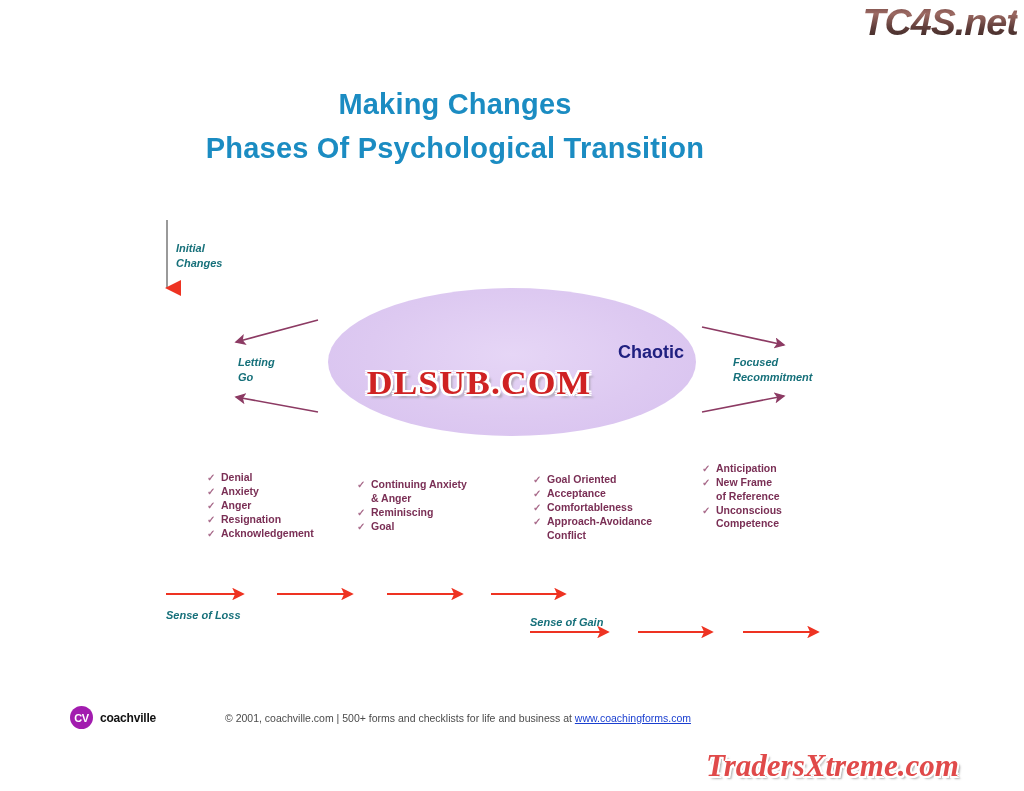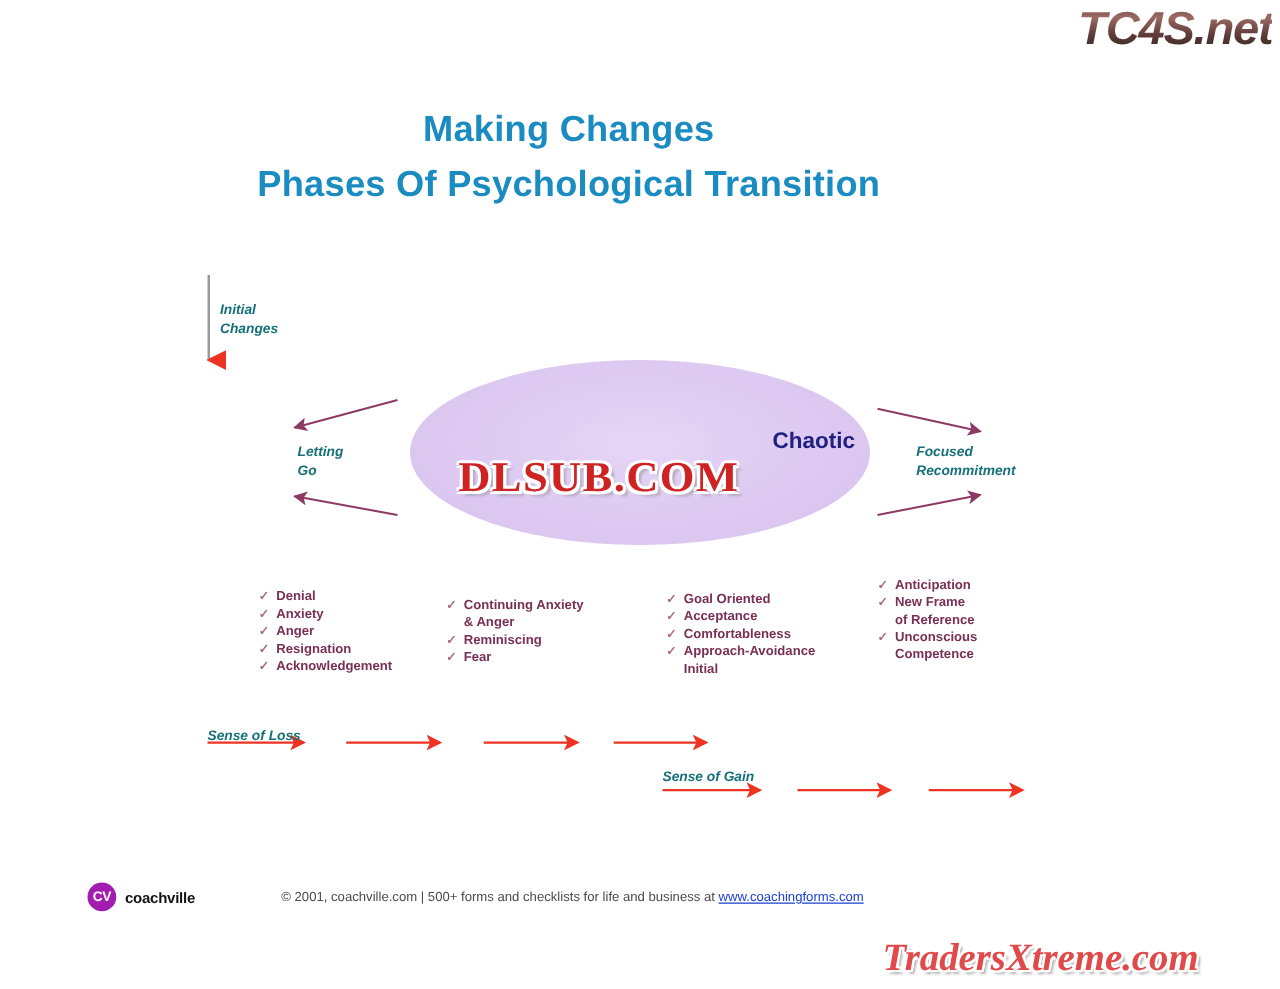--- a/index.html
+++ b/index.html
@@ -177,60 +177,60 @@
         <span class="chk">✓</span>
         <span class="txt">Continuing Anxiety
 &amp; Anger</span>
       </div>
       <div class="row">
         <span class="chk">✓</span>
         <span class="txt">Reminiscing</span>
       </div>
       <div class="row">
         <span class="chk">✓</span>
-        <span class="txt">Fear</span>
+        <span class="txt">Goal</span>
       </div>
     </div>
   <div class="col" id="col2" style="left:533px; top:473px;">
       <div class="row">
         <span class="chk">✓</span>
         <span class="txt">Goal Oriented</span>
       </div>
       <div class="row">
         <span class="chk">✓</span>
         <span class="txt">Acceptance</span>
       </div>
       <div class="row">
         <span class="chk">✓</span>
         <span class="txt">Comfortableness</span>
       </div>
       <div class="row">
         <span class="chk">✓</span>
         <span class="txt">Approach-Avoidance
-Initial</span>
+Conflict</span>
       </div>
     </div>
   <div class="col" id="col3" style="left:702px; top:462px;">
       <div class="row">
         <span class="chk">✓</span>
         <span class="txt">Anticipation</span>
       </div>
       <div class="row">
         <span class="chk">✓</span>
         <span class="txt">New Frame
 of Reference</span>
       </div>
       <div class="row">
         <span class="chk">✓</span>
         <span class="txt">Unconscious
 Competence</span>
       </div>
     </div>
 
-  <div class="teal" style="left:166px; top:582px;">Sense of Loss</div>
+  <div class="teal" style="left:166px; top:608px;">Sense of Loss</div>
   <div class="teal" style="left:530px; top:615px;">Sense of Gain</div>
 
 
   <div class="copyline">
     <span>© 2001, coachville.com | 500+ forms and checklists for life and business at </span><a href="#">www.coachingforms.com</a>
   </div>
 
   <div class="cvlogo">
     <div class="cvbadge">CV</div>
     <div class="cvname">coachville</div>

